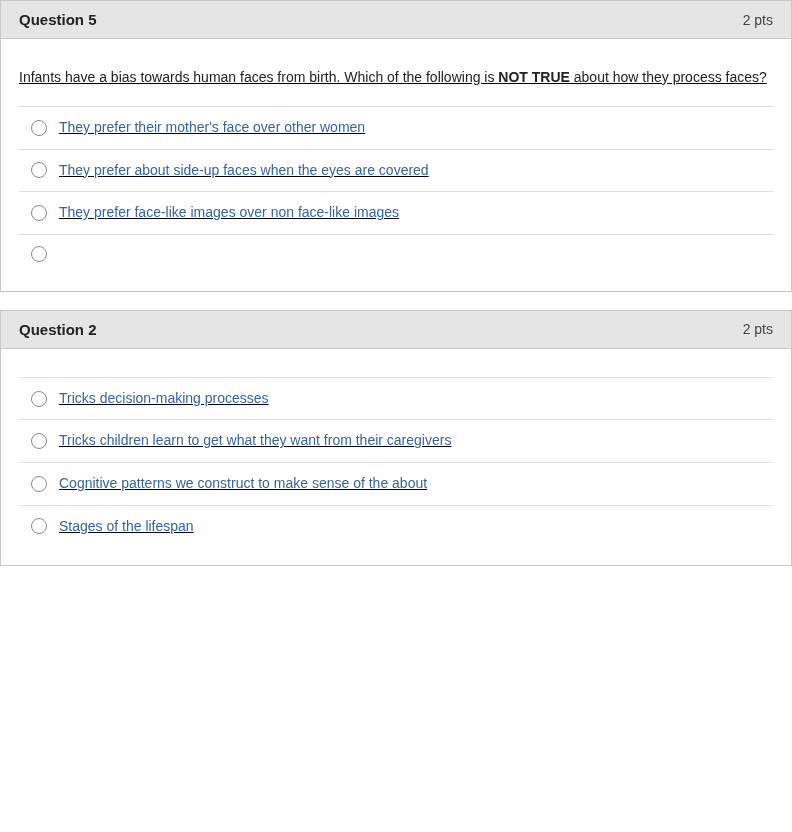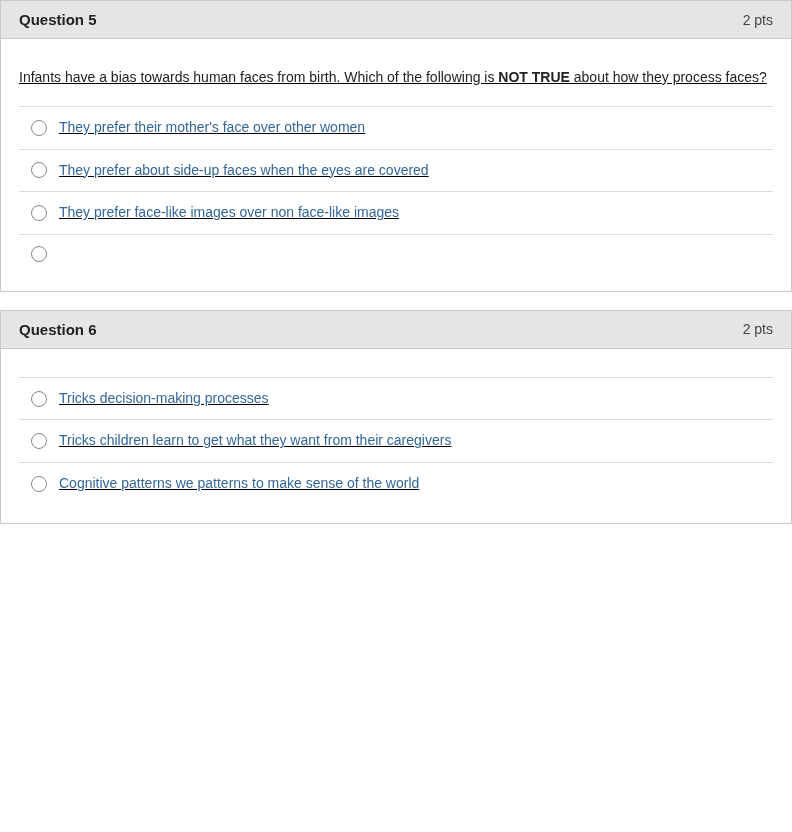--- a/index.html
+++ b/index.html
@@ -117,32 +117,36 @@
       </div>
       <div class="option-row">
         <span class="radio-circle"></span>
       </div>
     </div>
   </div>
 </div>
 
 <div class="question-block">
   <div class="question-header">
-    <span class="question-title">Question 6</span>
+    <span class="question-title">Question 2</span>
     <span class="question-pts">2 pts</span>
   </div>
   <div class="question-body">
     <div class="options-container">
       <div class="option-row">
         <span class="radio-circle"></span>
         <span class="option-label">Tricks decision-making processes</span>
       </div>
       <div class="option-row">
         <span class="radio-circle"></span>
         <span class="option-label">Tricks children learn to get what they want from their caregivers</span>
       </div>
       <div class="option-row">
         <span class="radio-circle"></span>
-        <span class="option-label">Cognitive patterns we patterns to make sense of the world</span>
+        <span class="option-label">Cognitive patterns we construct to make sense of the about</span>
+      </div>
+      <div class="option-row">
+        <span class="radio-circle"></span>
+        <span class="option-label">Stages of the lifespan</span>
       </div>
     </div>
   </div>
 </div>
 
 </body></html>

